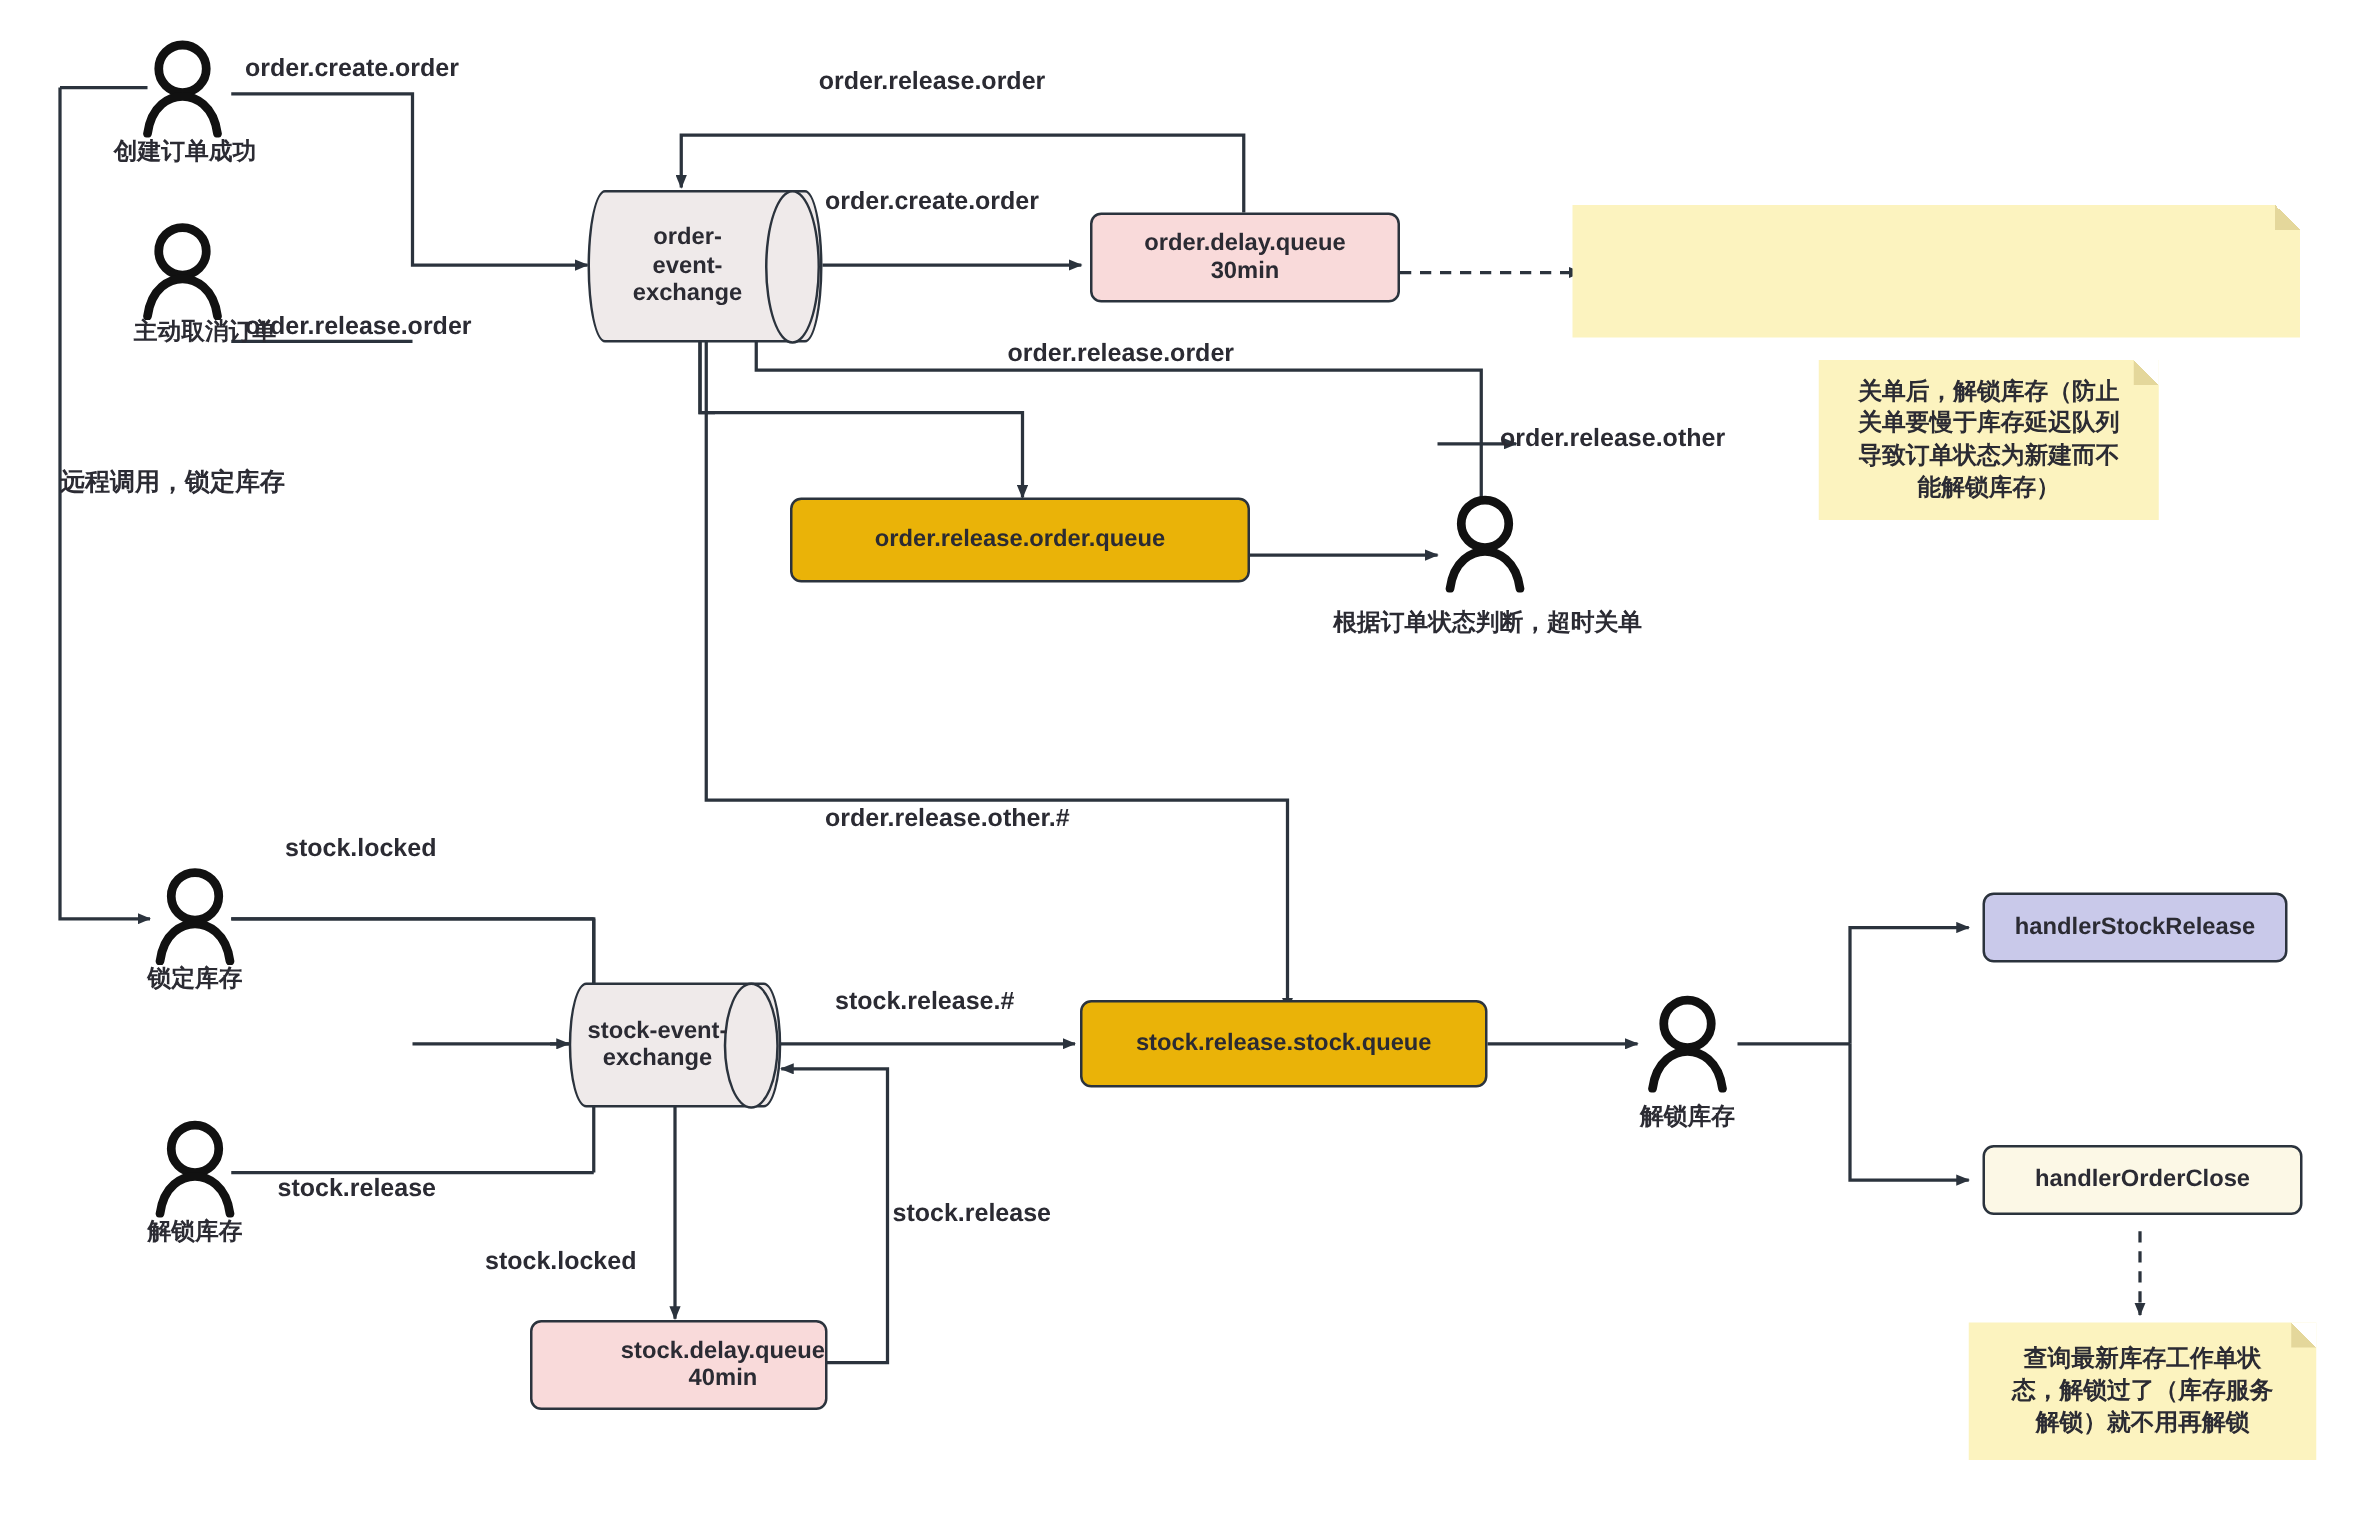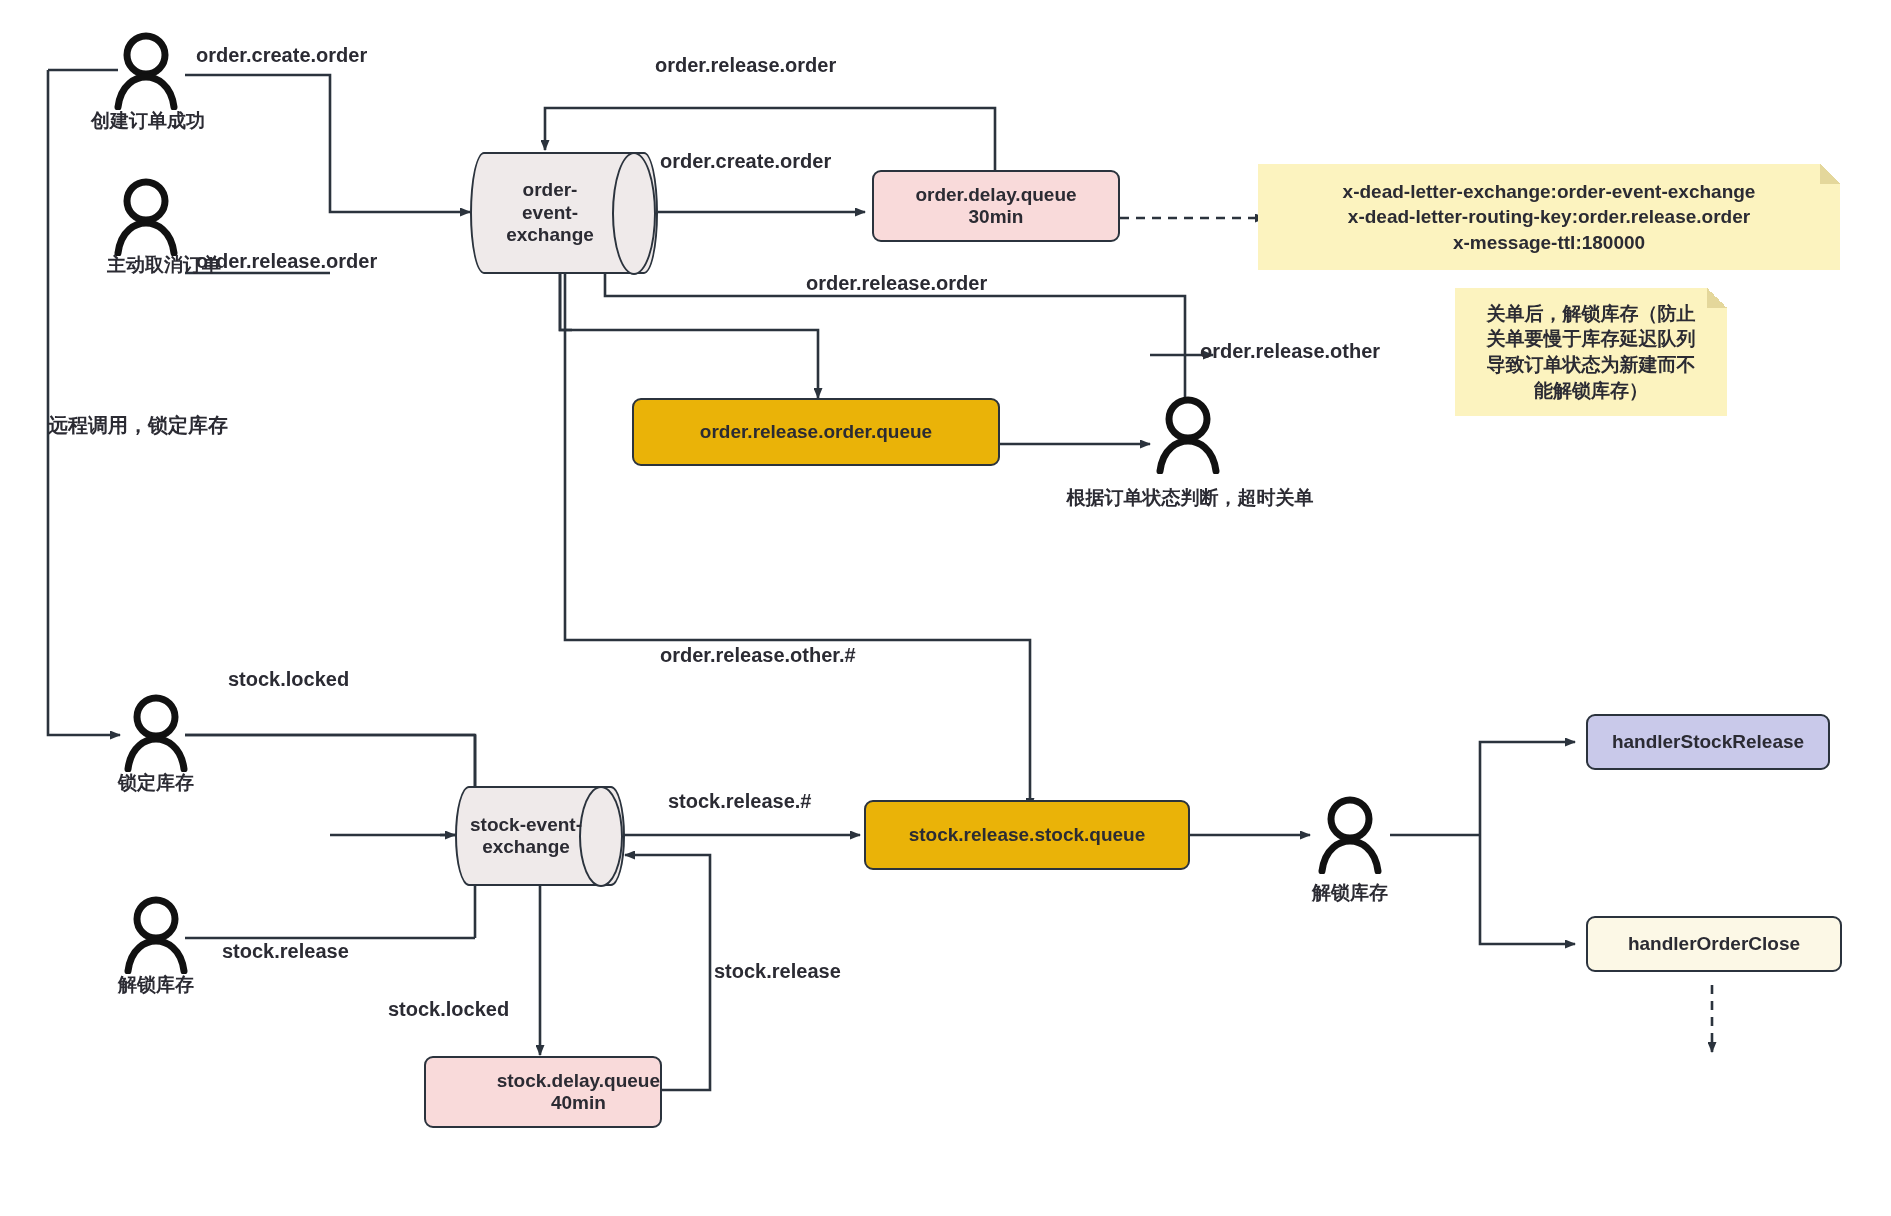--- a/index.html
+++ b/index.html
@@ -187,45 +187,48 @@
   <div class="node h-purple" style="left:1586px;top:714px;width:244px;height:56px;">
     <span>handlerStockRelease</span>
   </div>
 
   <div class="node h-cream" style="left:1586px;top:916px;width:256px;height:56px;">
     <span>handlerOrderClose</span>
   </div>
 
   <div class="note" style="left:1258px;top:164px;width:582px;height:106px;">
     <span class="fold"></span>
-    <span>
-      <span>x-dead-letter-exchange:order-event-exchange</span><br>
-      <span>x-dead-letter-routing-key:order.release.order</span><br>
-      <span>x-message-ttl:180000</span>
-    </span>
   </div>
 
   <div class="note" style="left:1455px;top:288px;width:272px;height:128px;">
     <span class="fold"></span>
     <span>
       <span>关单后，解锁库存（防止</span><br>
       <span>关单要慢于库存延迟队列</span><br>
       <span>导致订单状态为新建而不</span><br>
       <span>能解锁库存）</span>
     </span>
   </div>
 
+  <div class="note" style="left:1575px;top:1058px;width:278px;height:110px;">
+    <span class="fold"></span>
+    <span>
+      <span>查询最新库存工作单状</span><br>
+      <span>态，解锁过了（库存服务</span><br>
+      <span>解锁）就不用再解锁</span>
+    </span>
+  </div>
 
   <div class="elabel" style="left:196px;top:44px;">order.create.order</div>
   <div class="elabel" style="left:196px;top:250px;">order.release.order</div>
   <div class="elabel" style="left:655px;top:54px;">order.release.order</div>
   <div class="elabel" style="left:660px;top:150px;">order.create.order</div>
   <div class="elabel" style="left:806px;top:272px;">order.release.order</div>
   <div class="elabel" style="left:1200px;top:340px;">order.release.other</div>
   <div class="elabel" style="left:660px;top:600px;margin-top:44px;">order.release.other.#</div>
-  <div class="elabel" style="left:48px;top:372px;margin-top:40px;">远程调用，锁定库存</div>
+  <div class="elabel" style="left:48px;top:372px;">远程调用，锁定库存</div>
   <div class="elabel" style="left:228px;top:668px;">stock.locked</div>
   <div class="elabel" style="left:222px;top:940px;">stock.release</div>
   <div class="elabel" style="left:668px;top:790px;">stock.release.#</div>
   <div class="elabel" style="left:388px;top:998px;">stock.locked</div>
   <div class="elabel" style="left:714px;top:960px;">stock.release</div>
 
 </div>
 
 </body></html>

